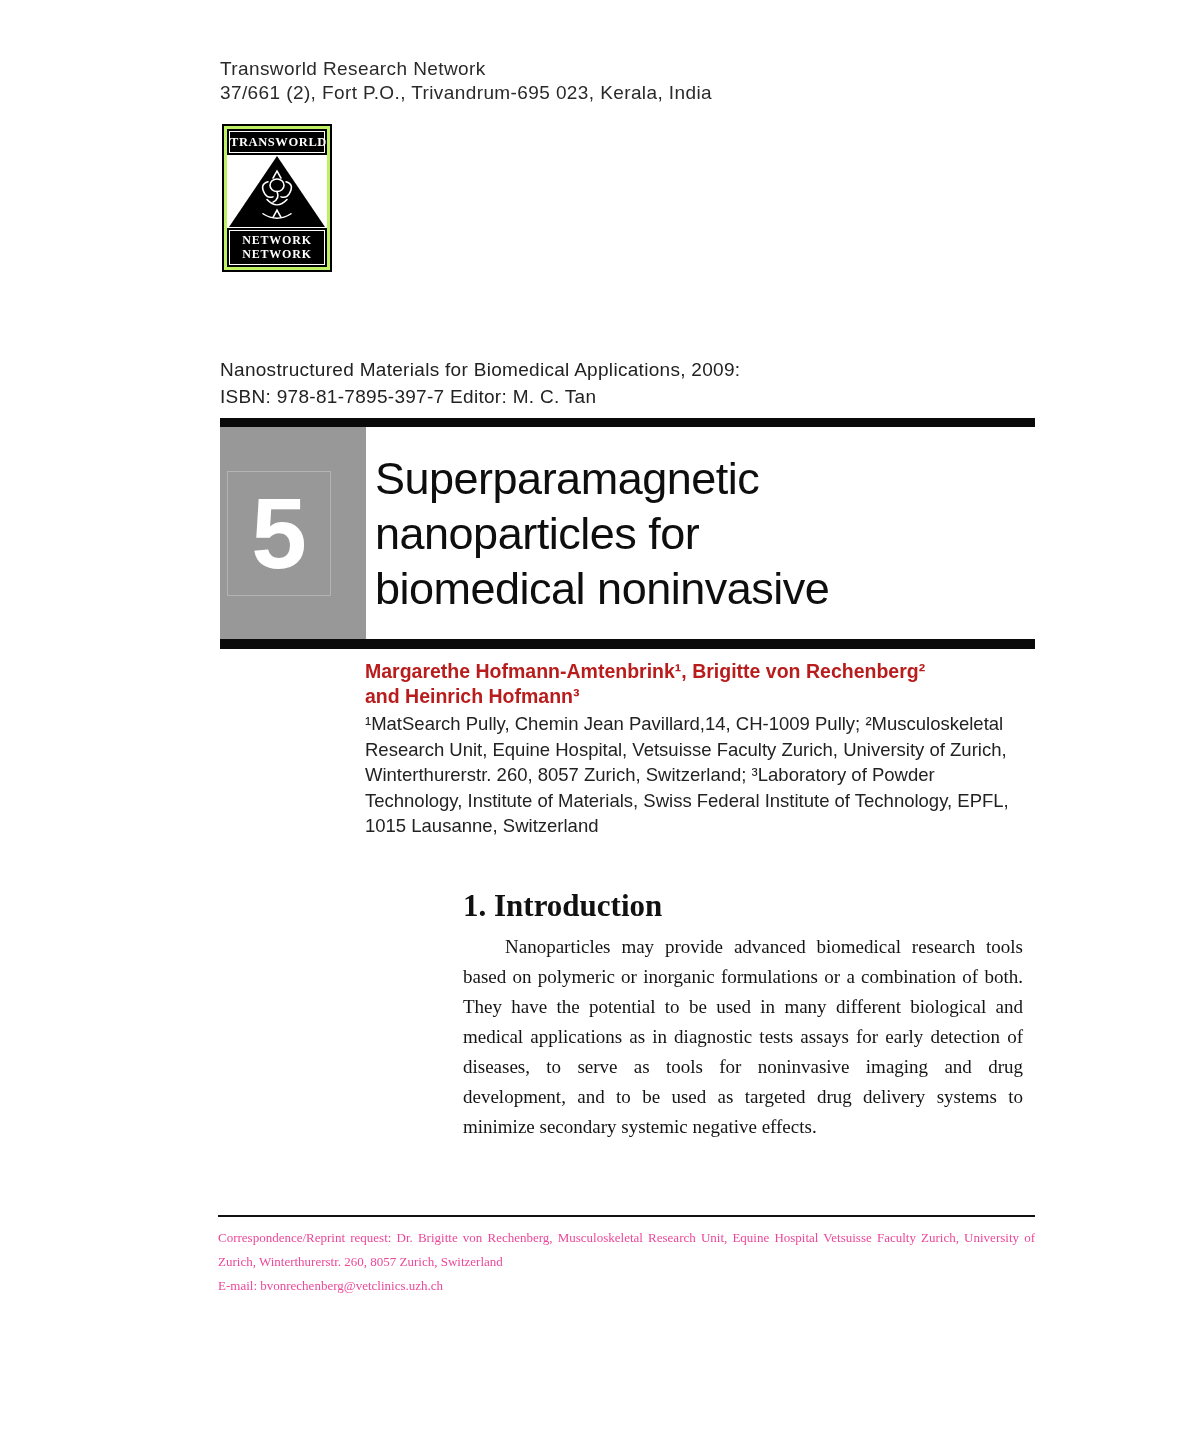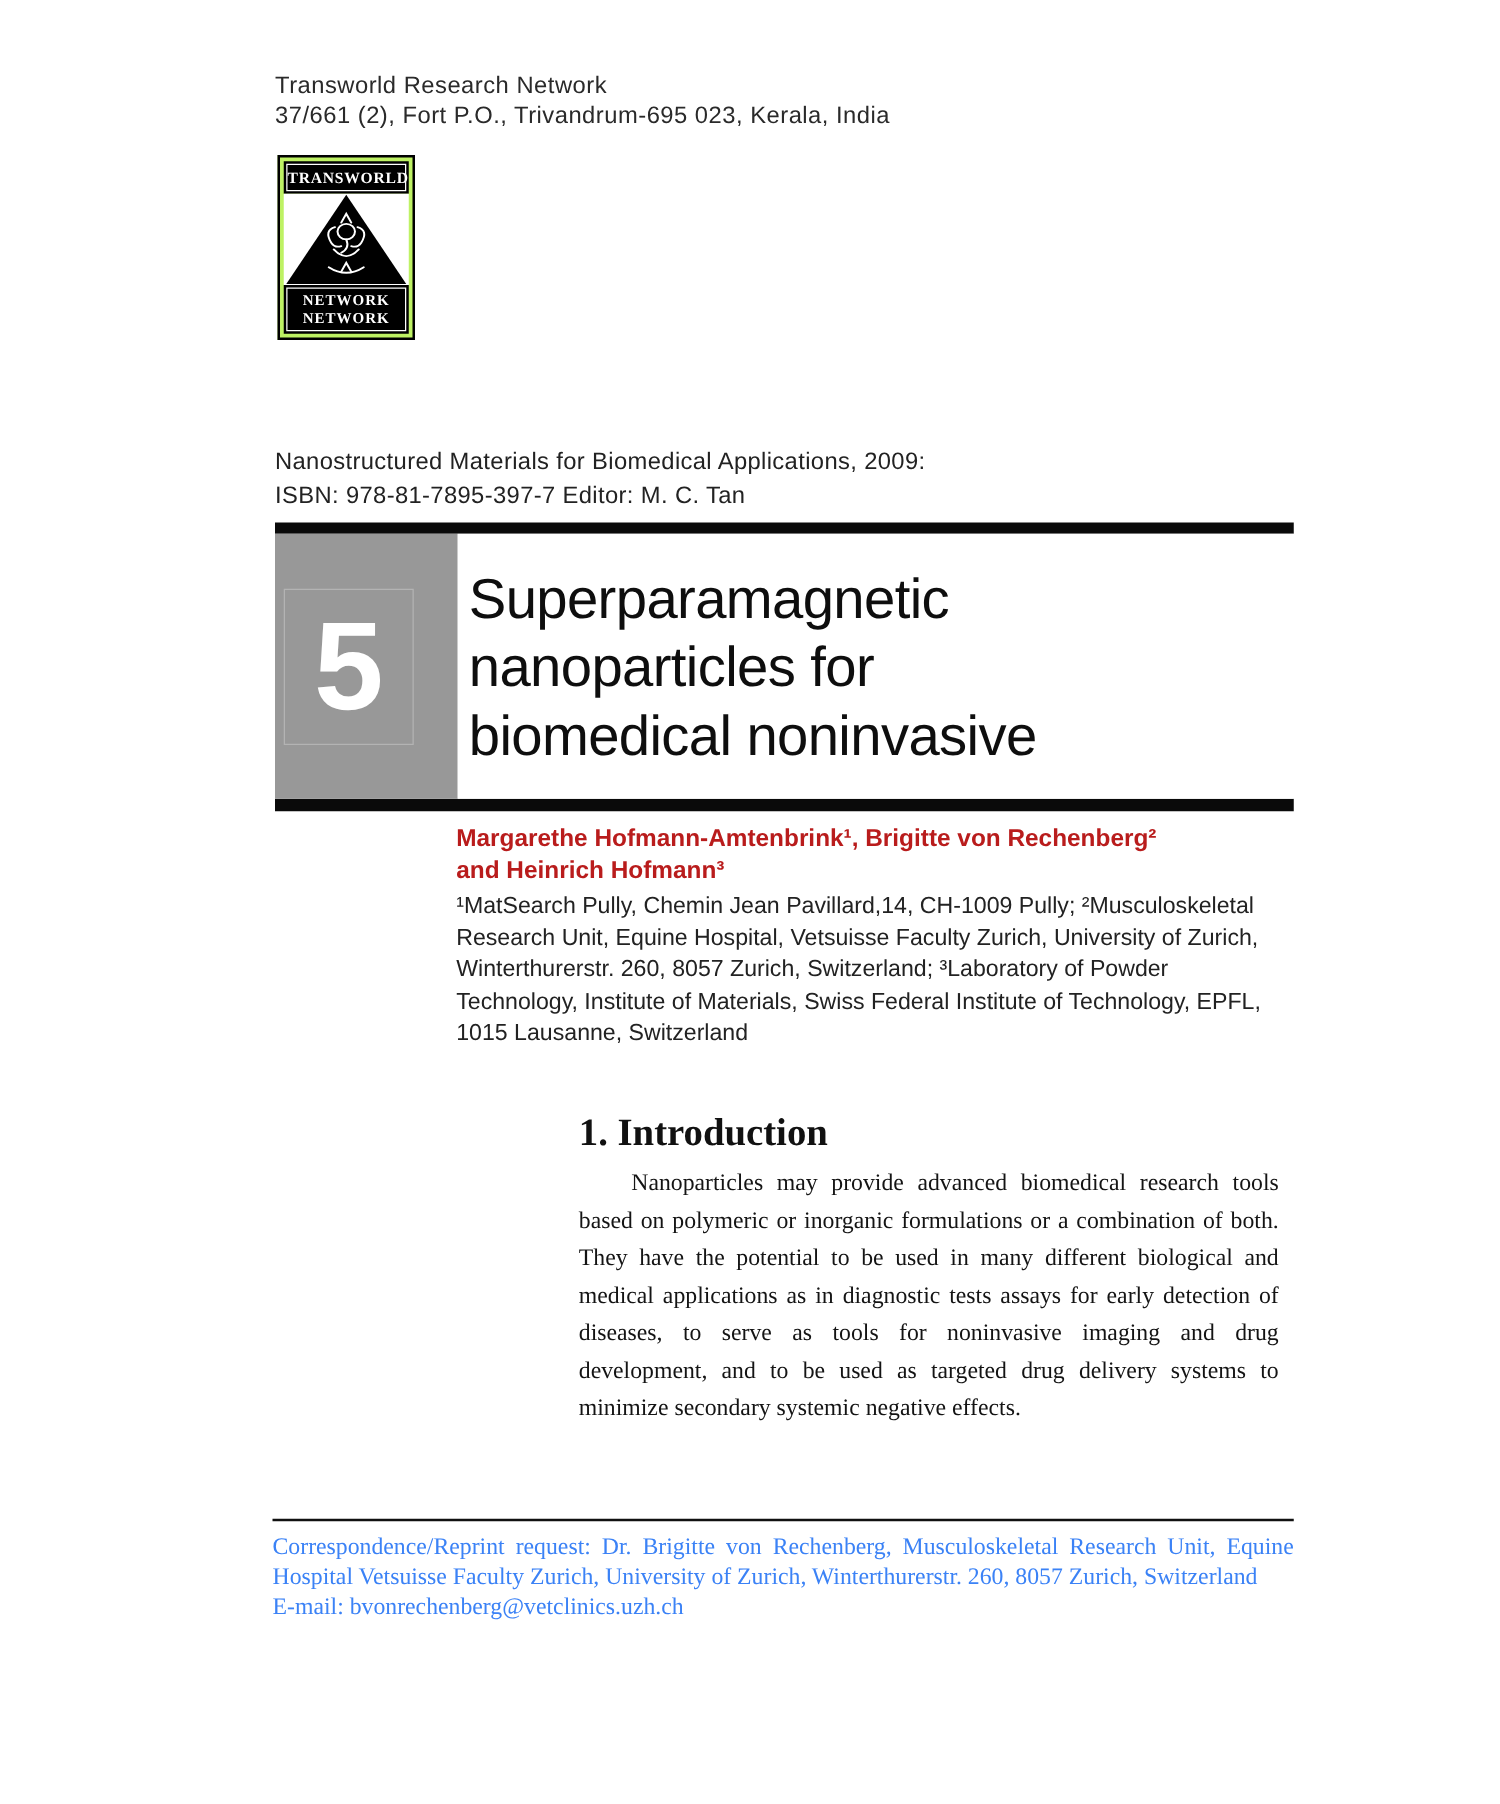--- a/index.html
+++ b/index.html
@@ -47,21 +47,21 @@
 
   
   .intro-heading { left:463px; top:888px; font-family:"Liberation Serif", serif;
                    font-weight:bold; font-size:31px; color:#111; }
   .intro-body { left:463px; top:932px; width:560px; font-family:"Liberation Serif", serif;
                 font-size:19px; line-height:30px; text-align:justify; text-indent:42px; color:#141414; }
 
   
   .footnote-rule { left:218px; top:1215px; width:817px; height:2px; background:#111; }
   .footnote { left:218px; top:1226px; width:817px; font-family:"Liberation Serif", serif;
-              font-size:19px; line-height:24px; color:#3b82f6; }
+              font-size:13px; line-height:24px; color:#ec4899; }
   .footnote-body { text-align:justify; }
 </style>
 </head>
 <body>
 
 <div class="abs publisher">
   <div>Transworld Research Network</div>
   <div>37/661 (2), Fort P.O., Trivandrum-695 023, Kerala, India</div>
 </div>
 

